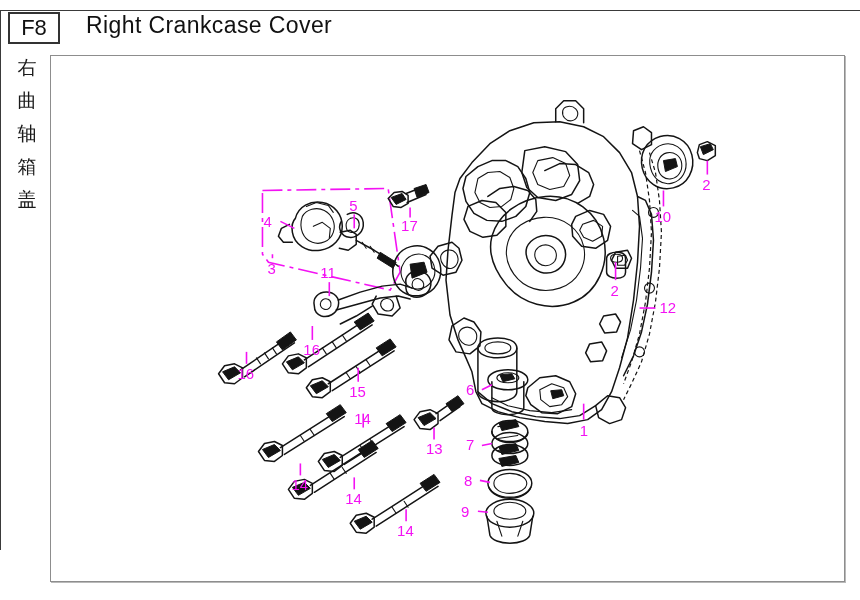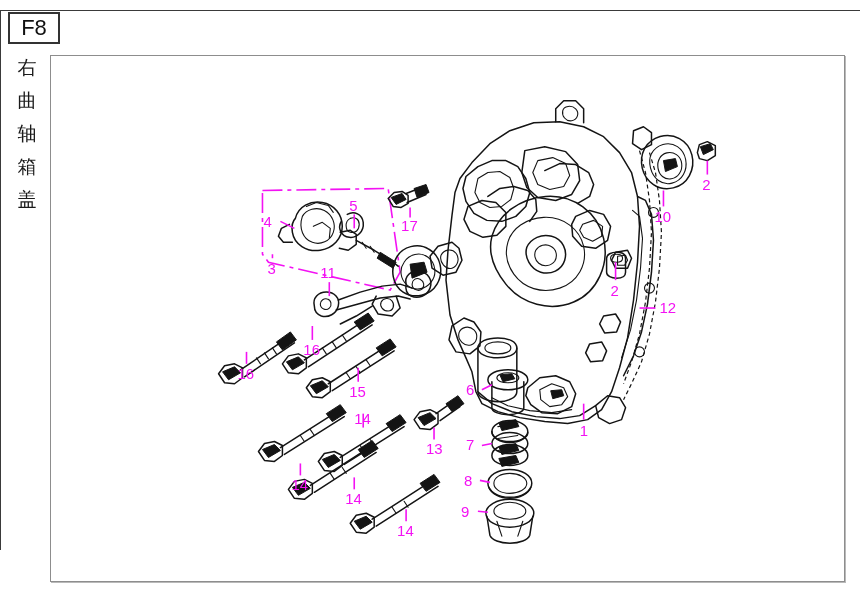--- a/index.html
+++ b/index.html
@@ -145,20 +145,21 @@
 </style>
 </head>
 <body>
 
 <div id="page">
 
   <div id="header-row">
     <div id="code-box">
       <span>F8</span>
     </div>
+    <div id="page-title">Right Crankcase Cover</div>
   </div>
 
   <div class="vrule" style="left:0px; top:10px; width:1px; height:540px;"></div>
   <div class="vrule" style="left:0px; top:10px; width:860px; height:1px;"></div>
 
   <div id="caption-col">
     <div class="cjk">右</div>
     <div class="cjk">曲</div>
     <div class="cjk">轴</div>
     <div class="cjk">箱</div>

